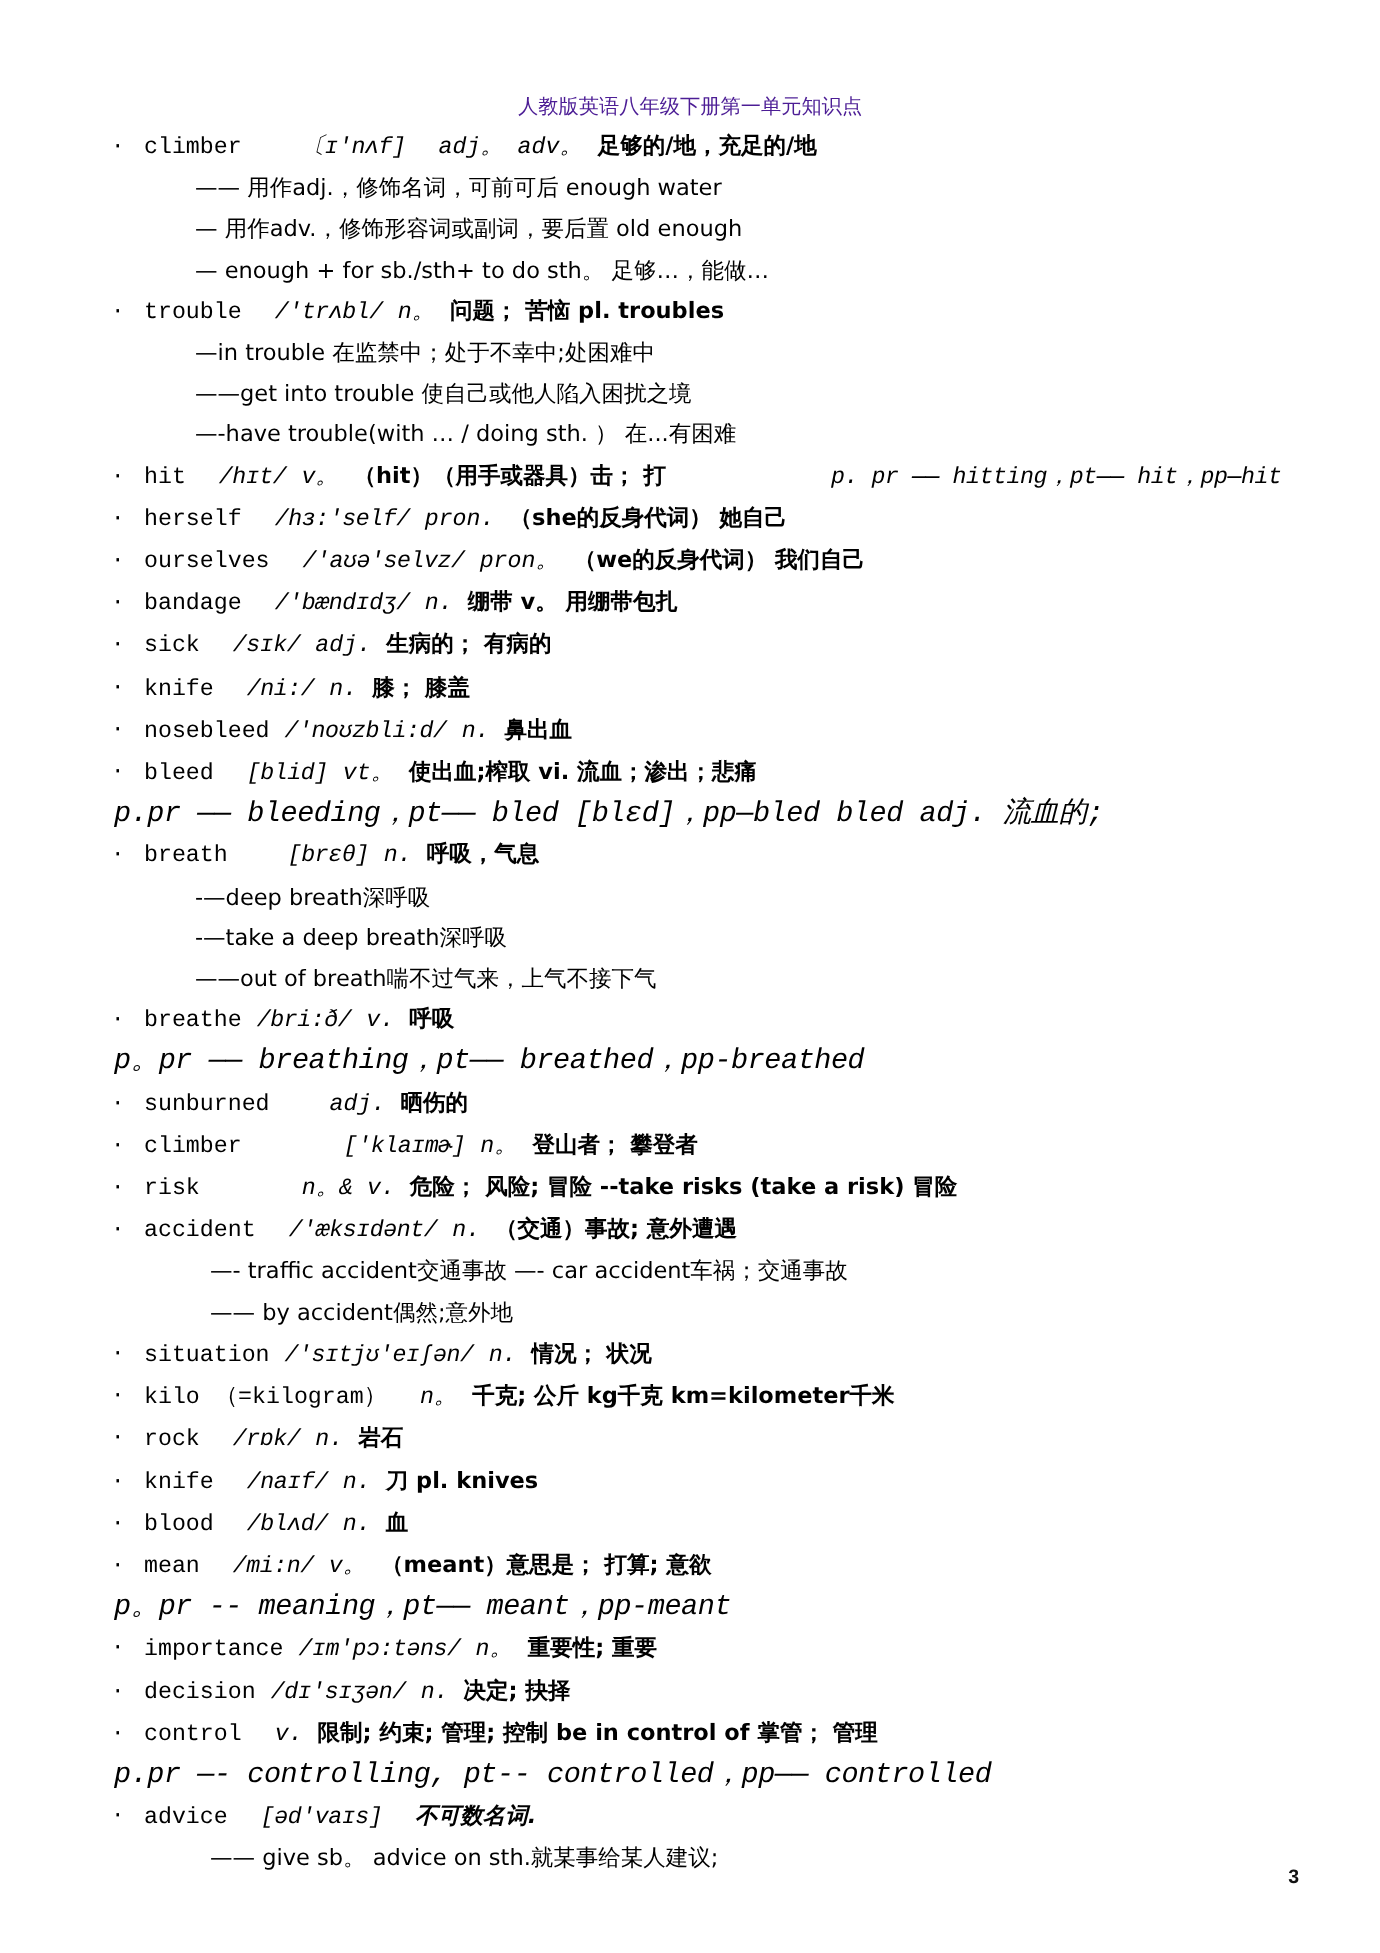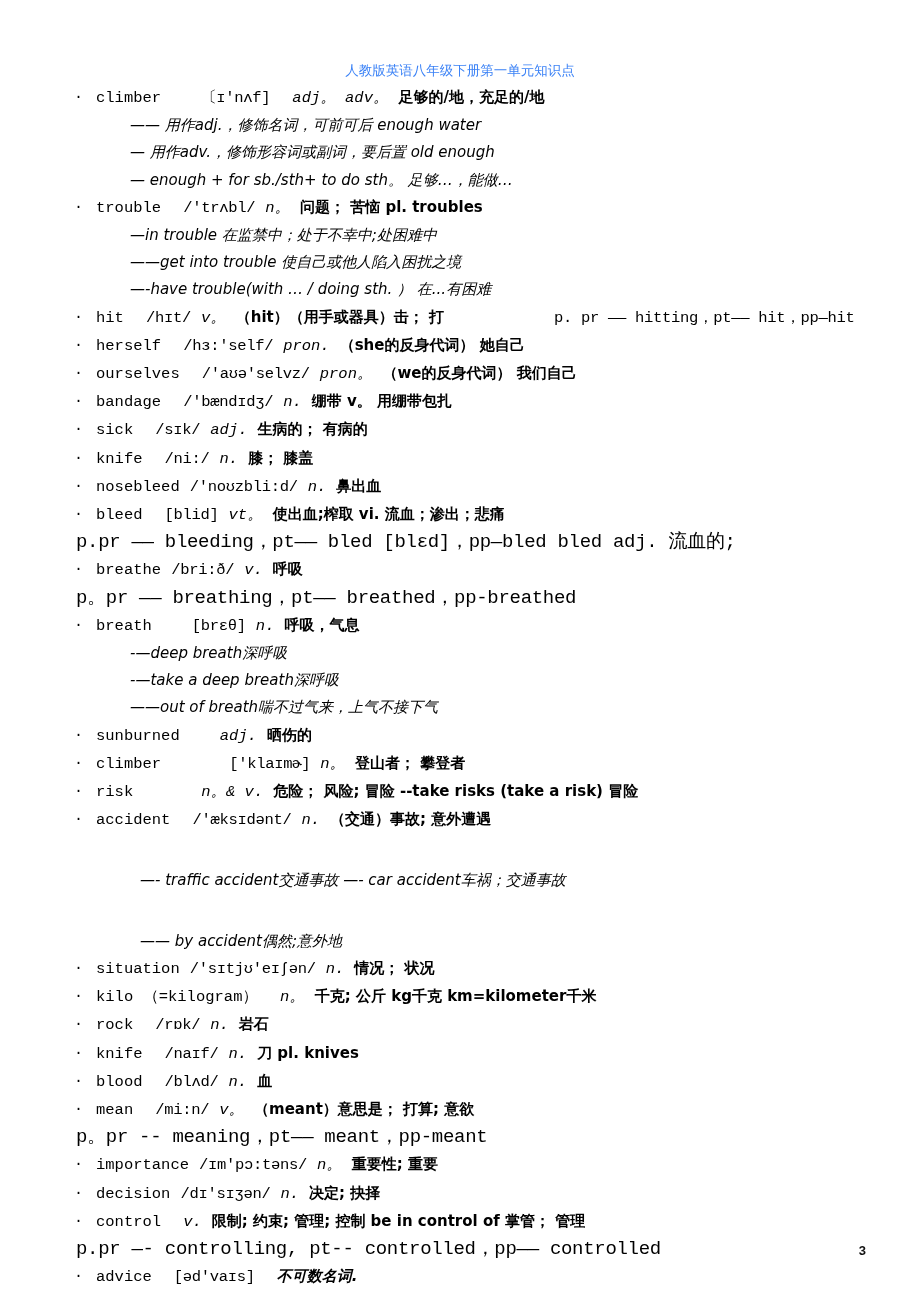--- a/index.html
+++ b/index.html
@@ -38,21 +38,21 @@
   }
   
   .doc-title {
     position: absolute;
     left: 0;
     top: 62px;
     width: 920px;
     text-align: center;
     font-family: "DejaVu Sans", "Liberation Sans", sans-serif;
     font-size: 13.5px;
-    color: #3b82f6;
+    color: #4c1d95;
     letter-spacing: 0px;
   }
   
   .entries {
     position: absolute;
     left: 0;
     top: 84px;
     width: 920px;
   }
   .entry {
@@ -75,32 +75,31 @@
     font-size: 15px;
     color: #000;
   }
   .ent-line.sub {
     padding-left: 130px;
     font-size: 15px;
   }
   .ent-line.sub2 {
     padding-left: 140px;
     font-size: 15px;
-    margin-top: 33px;
   }
   .ent-line.forms {
     padding-left: 76px;
     font-size: 19px;
   }
   
   .w  { font-family: "Liberation Mono","DejaVu Sans Mono",monospace; }
-  .ph { font-family: "Liberation Mono","DejaVu Sans Mono",monospace; letter-spacing: -0.3px; }
+  .ph { font-family: "Liberation Mono","DejaVu Sans Mono",monospace; font-style: italic; letter-spacing: -0.3px; }
   .pos{ font-family: "Liberation Mono","DejaVu Sans Mono",monospace; font-style: italic; }
   .cn { font-family: "DejaVu Sans","Liberation Sans", sans-serif; font-size: 15px; font-weight: bold; }
-  .cn-s { font-family: "DejaVu Sans","Liberation Sans", sans-serif; font-size: 14px; font-style: italic; }
+  .cn-s { font-family: "DejaVu Sans","Liberation Sans", sans-serif; font-size: 14px; }
   .ital { font-style: italic; }
   .sp1 { display:inline-block; width: 10px; }
   .sp2 { display:inline-block; width: 22px; }
   .sp3 { display:inline-block; width: 40px; }
   .sp4 { display:inline-block; width: 68px; }
   .sp5 { display:inline-block; width: 110px; }
   
   .page-number {
     position: absolute;
     right: 54px;
@@ -164,32 +163,32 @@
       <div class="entry">
         <div class="ent-line head"><span class="w">nosebleed</span><span class="sp1"></span><span class="ph">/'noʊzbli:d/</span><span class="sp1"></span><span class="pos">n.</span><span class="sp1"></span><span class="cn">鼻出血</span></div>
       </div>
 
       <div class="entry">
         <div class="ent-line head"><span class="w">bleed</span><span class="sp2"></span><span class="ph">[blid]</span><span class="sp1"></span><span class="pos">vt。</span><span class="sp1"></span><span class="cn">使出血;榨取   vi. 流血；渗出；悲痛</span></div>
         <div class="ent-line forms"><span class="ph">p.pr —— bleeding，pt—— bled [blɛd]，pp—bled    bled  adj. 流血的;</span></div>
       </div>
 
       <div class="entry">
-        <div class="ent-line head"><span class="w">breathe</span><span class="sp1"></span><span class="ph">/bri:ð/</span><span class="sp1"></span><span class="pos">v.</span><span class="sp1"></span><span class="cn">呼吸</span></div>
-        <div class="ent-line forms"><span class="ph">p。pr —— breathing，pt—— breathed，pp-breathed</span></div>
-      </div>
-
-      <div class="entry">
         <div class="ent-line head"><span class="w">breath</span><span class="sp3"></span><span class="ph">[brɛθ]</span><span class="sp1"></span><span class="pos">n.</span><span class="sp1"></span><span class="cn">呼吸，气息</span></div>
         <div class="ent-line sub cn-s">-—deep breath深呼吸</div>
         <div class="ent-line sub cn-s">-—take a deep breath深呼吸</div>
         <div class="ent-line sub cn-s">——out of breath喘不过气来，上气不接下气</div>
       </div>
 
       <div class="entry">
+        <div class="ent-line head"><span class="w">breathe</span><span class="sp1"></span><span class="ph">/bri:ð/</span><span class="sp1"></span><span class="pos">v.</span><span class="sp1"></span><span class="cn">呼吸</span></div>
+        <div class="ent-line forms"><span class="ph">p。pr —— breathing，pt—— breathed，pp-breathed</span></div>
+      </div>
+
+      <div class="entry">
         <div class="ent-line head"><span class="w">sunburned</span><span class="sp3"></span><span class="pos">adj.</span><span class="sp1"></span><span class="cn">晒伤的</span></div>
       </div>
 
       <div class="entry">
         <div class="ent-line head"><span class="w">climber</span><span class="sp4"></span><span class="ph">['klaɪmɚ]</span><span class="sp1"></span><span class="pos">n。</span><span class="sp1"></span><span class="cn">登山者； 攀登者</span></div>
       </div>
 
       <div class="entry">
         <div class="ent-line head"><span class="w">risk</span><span class="sp4"></span><span class="pos">n。&amp; v.</span><span class="sp1"></span><span class="cn">危险； 风险; 冒险   --take risks (take a risk)    冒险</span></div>
       </div>

